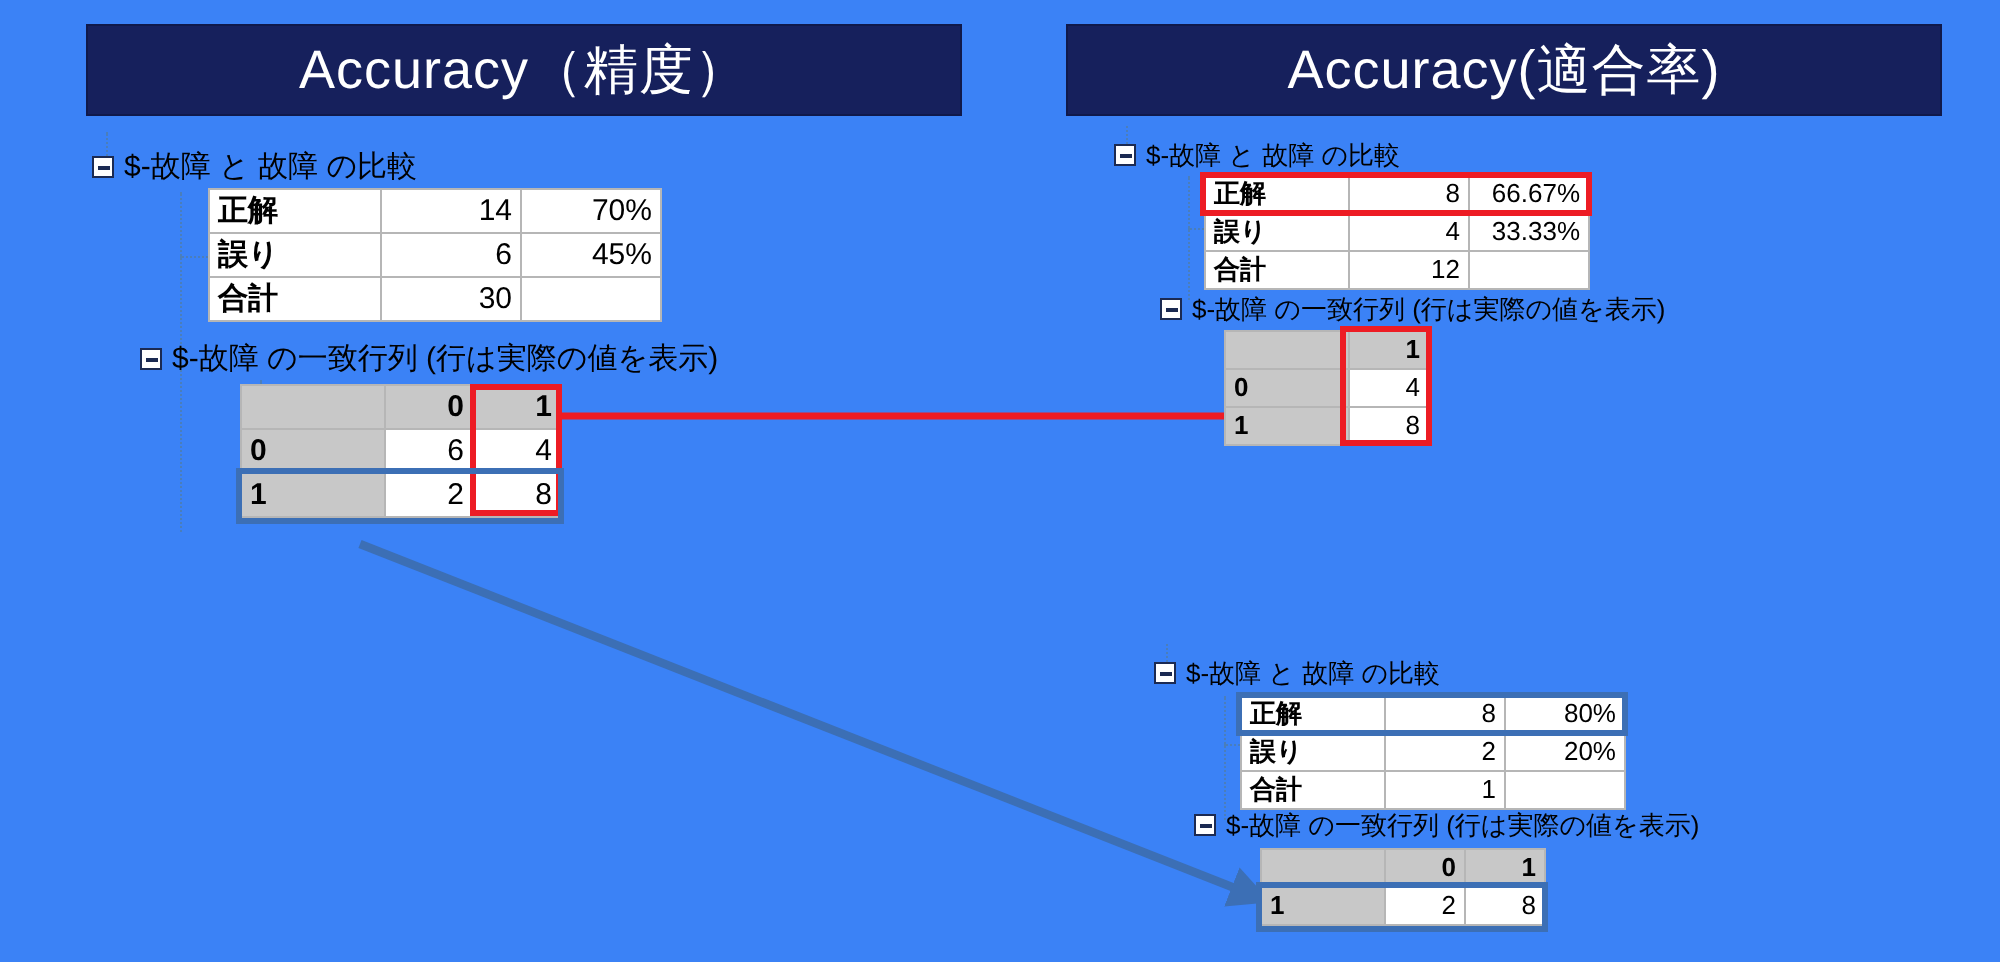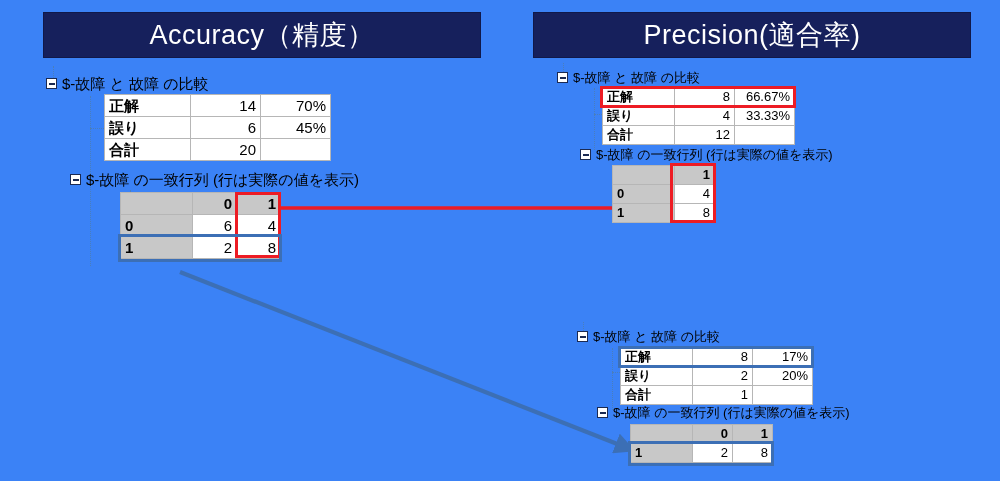--- a/index.html
+++ b/index.html
@@ -171,21 +171,21 @@
         <td class="num">14</td>
         <td class="num">70%</td>
       </tr>
       <tr>
         <td class="lbl">誤り</td>
         <td class="num">6</td>
         <td class="num">45%</td>
       </tr>
       <tr>
         <td class="lbl">合計</td>
-        <td class="num">20</td>
+        <td class="num">30</td>
         <td class="num"></td>
       </tr>
     </tbody>
   </table>
 
   <div class="tree-node" style="left:70px; top:172px;">
     <span class="tree-toggle"></span>
     <span class="tree-label">$-故障 の一致行列 (行は実際の値を表示)</span>
   </div>
 
@@ -212,21 +212,21 @@
         <td class="num">8</td>
       </tr>
     </tbody>
   </table>
 
   <div class="hl hl-red" style="left:235px; top:192px; width:46px; height:66px;"></div>
 
   <div class="hl hl-blue" style="left:118px; top:234px; width:164px; height:28px;"></div>
 
   <div class="title-banner" style="left:533px; top:12px; width:438px; height:46px;">
-    <span class="title-text">Precision(適合率)</span>
+    <span class="title-text">Accuracy(適合率)</span>
   </div>
 
   <div class="guide-v" style="left:563px; top:63px; height:13px;"></div>
   <div class="guide-v" style="left:594px; top:88px; height:62px;"></div>
   <div class="guide-h" style="left:594px; top:114px; width:12px;"></div>
   <div class="guide-v" style="left:618px; top:172px; height:40px;"></div>
   <div class="guide-h" style="left:618px; top:190px; width:12px;"></div>
 
   <div class="tree-node" style="left:557px; top:71px;">
     <span class="tree-toggle"></span>
@@ -302,21 +302,21 @@
   <table class="xtable small" style="left:620px; top:347px; width:192px;">
     <colgroup>
         <col style="width:72px">
         <col style="width:60px">
         <col style="width:60px">
       </colgroup>
     <tbody>
       <tr>
         <td class="lbl">正解</td>
         <td class="num">8</td>
-        <td class="num">17%</td>
+        <td class="num">80%</td>
       </tr>
       <tr>
         <td class="lbl">誤り</td>
         <td class="num">2</td>
         <td class="num">20%</td>
       </tr>
       <tr>
         <td class="lbl">合計</td>
         <td class="num">1</td>
         <td class="num"></td>

